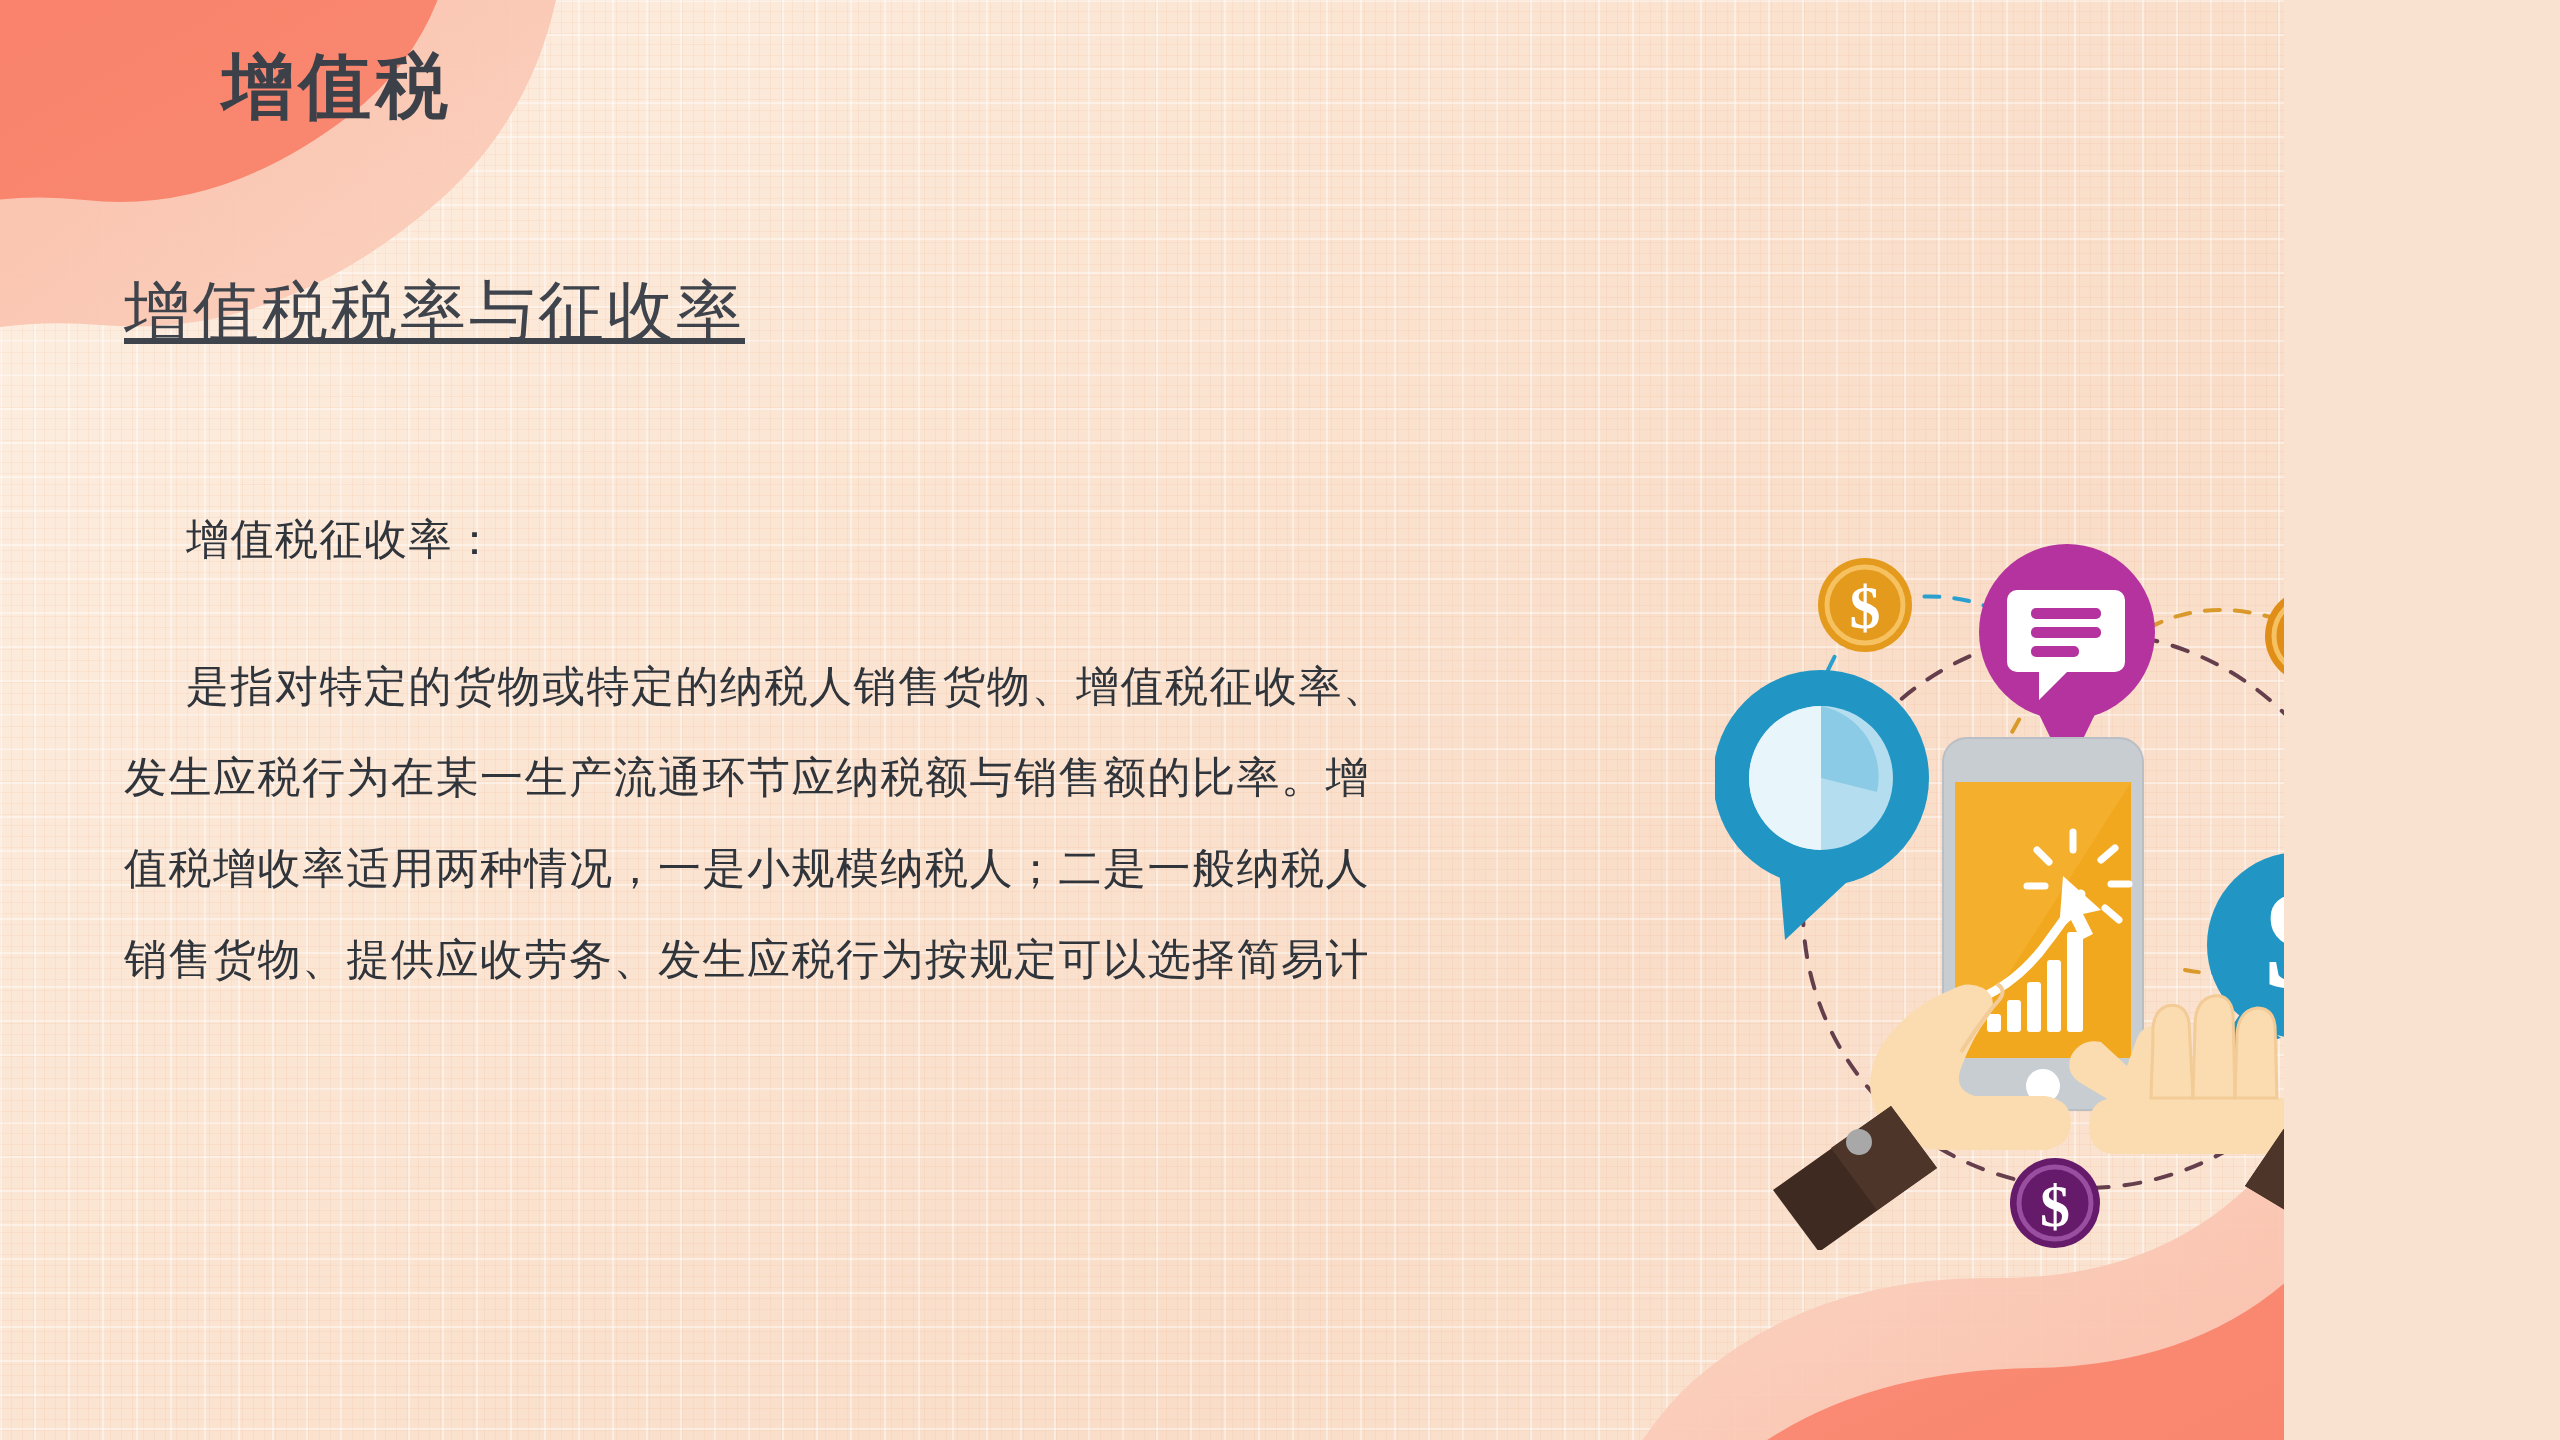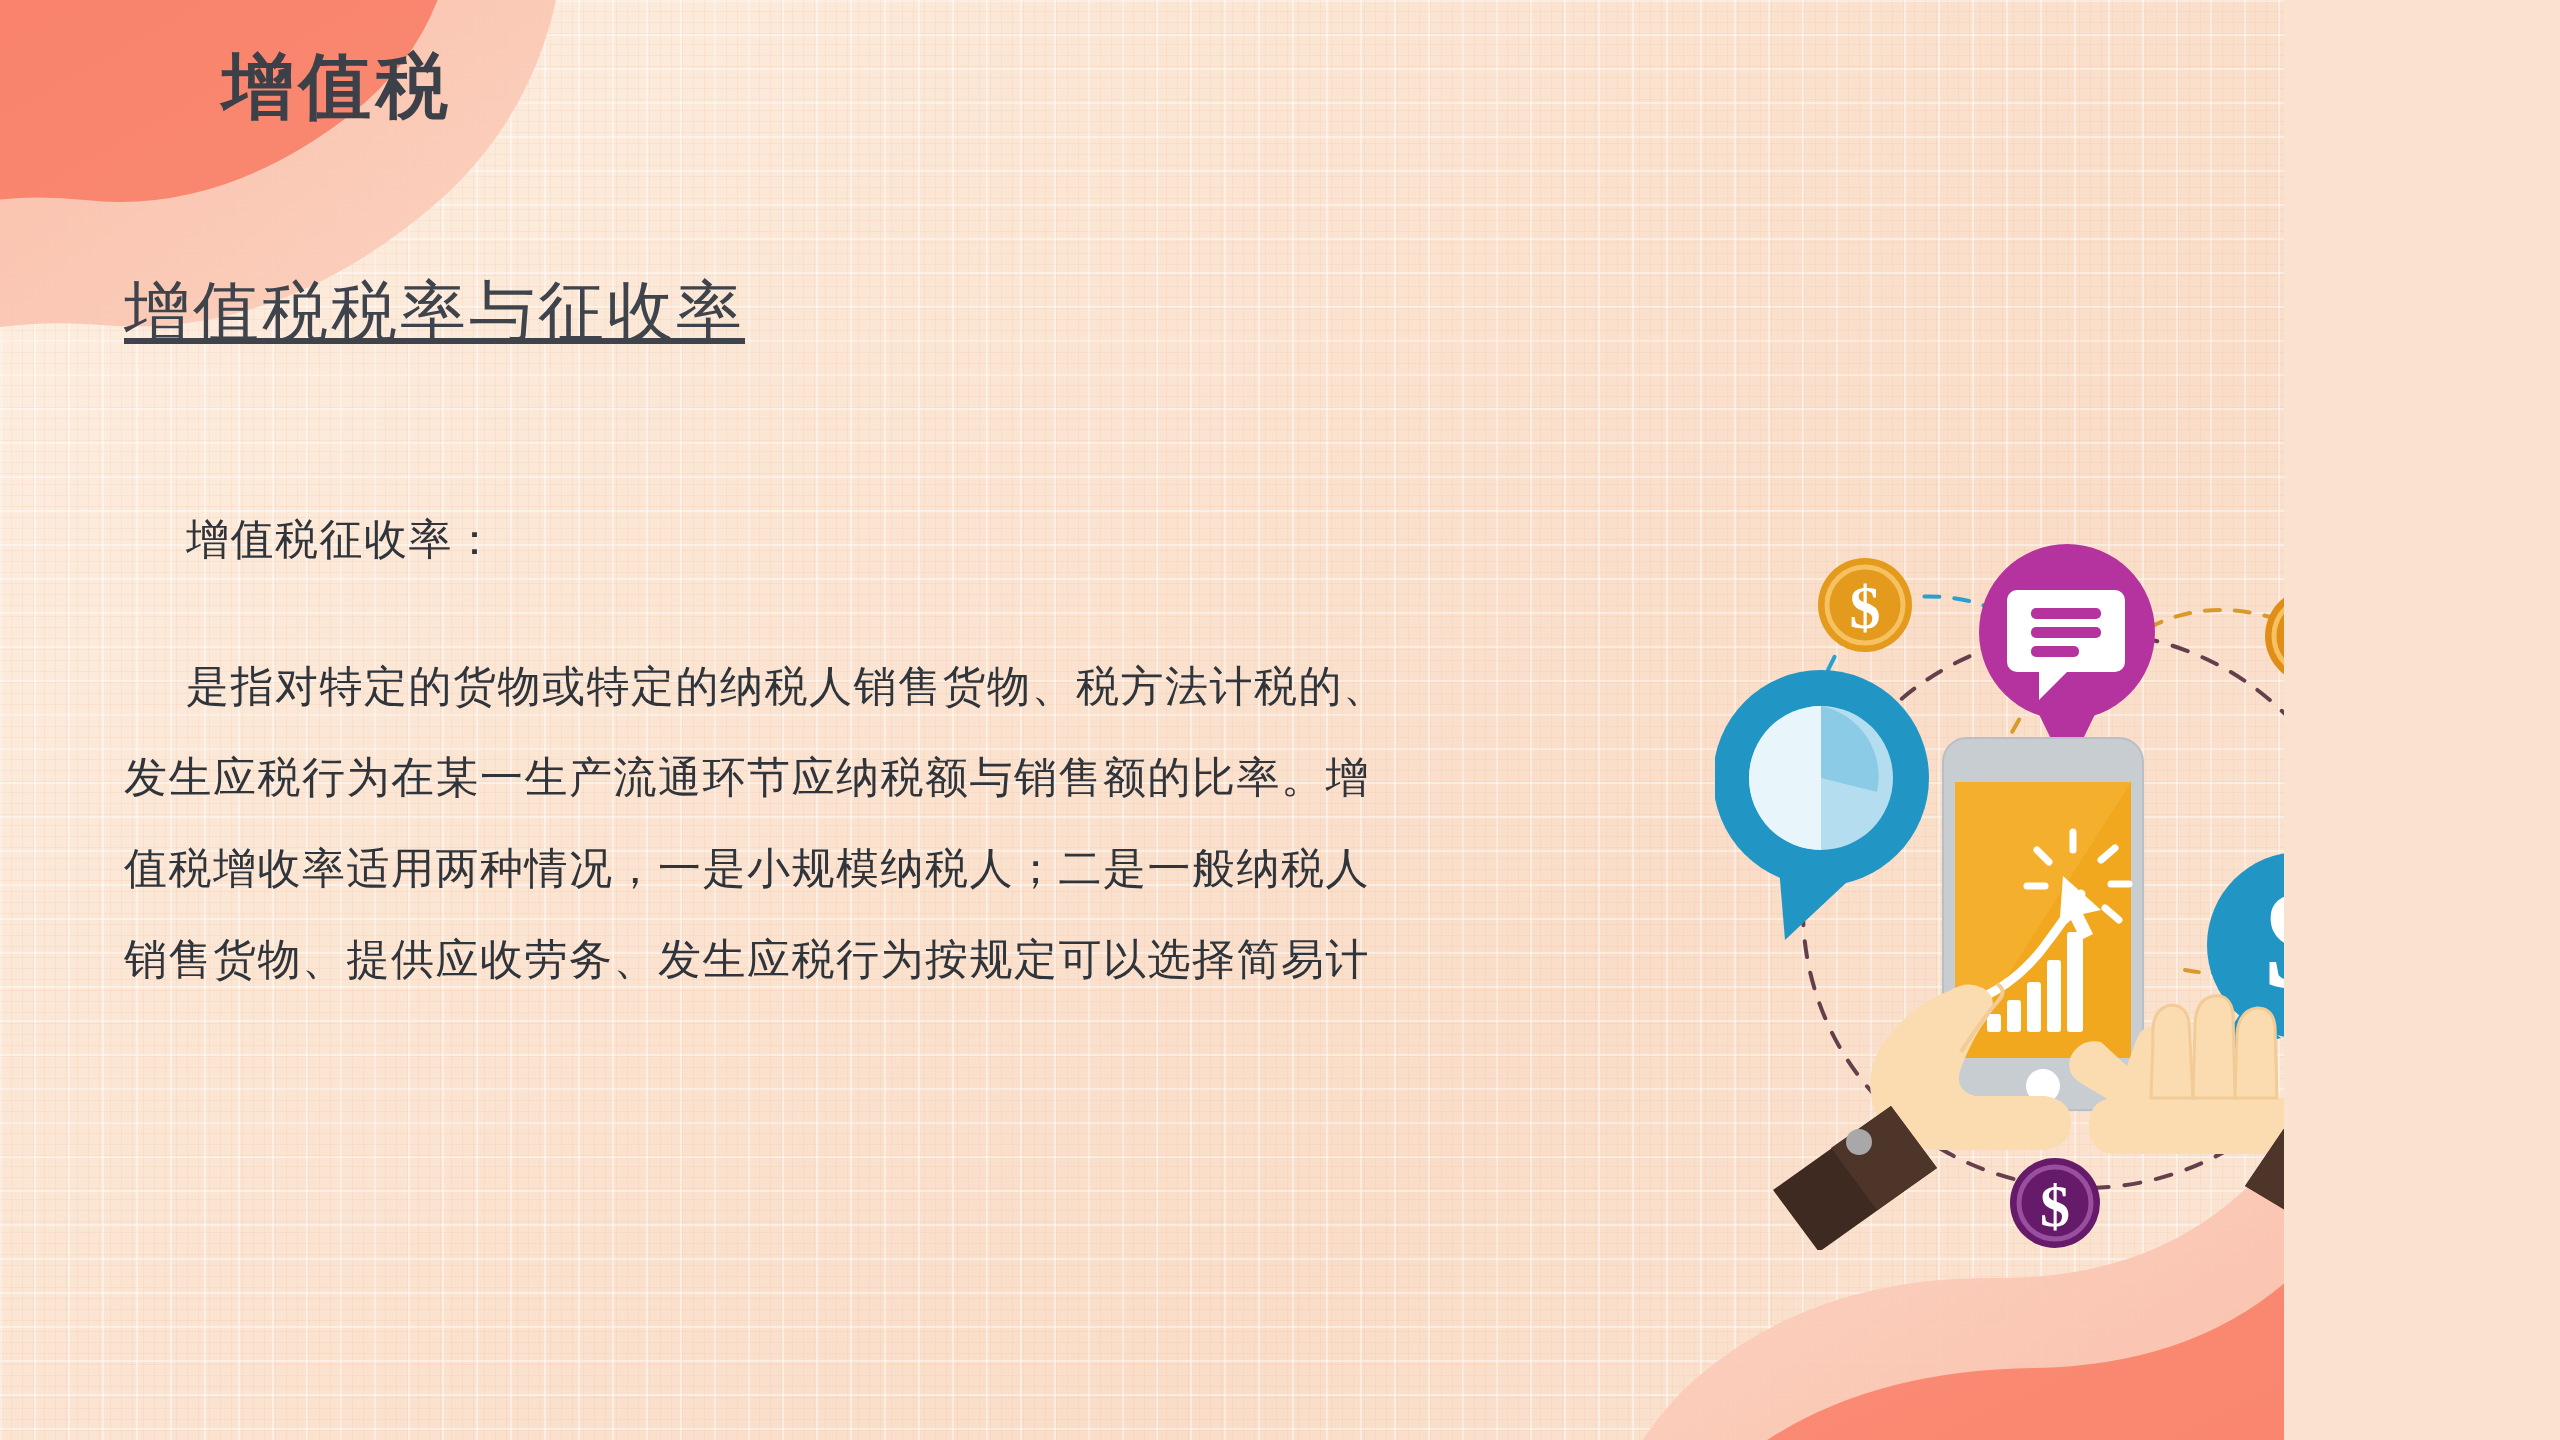--- a/index.html
+++ b/index.html
@@ -122,21 +122,21 @@
              Q290,320 175,410 Q95,475 40,620 Z" fill="url(#gradBRmain)"></path>
   </svg>
 
   <h1 id="slide-title">增值税</h1>
 
   <h2 id="section-heading">增值税税率与征收率</h2>
 
   <div id="body-copy">
     <p class="body-line indent">增值税征收率：</p>
     <div class="gap-line"></div>
-    <p class="body-line indent">是指对特定的货物或特定的纳税人销售货物、税方法计税的、</p>
+    <p class="body-line indent">是指对特定的货物或特定的纳税人销售货物、增值税征收率、</p>
     <div class="spacer-sm"></div>
     <p class="body-line">发生应税行为在某一生产流通环节应纳税额与销售额的比率。增</p>
     <div class="spacer-sm"></div>
     <p class="body-line">值税增收率适用两种情况，一是小规模纳税人；二是一般纳税人</p>
     <div class="spacer-sm"></div>
     <p class="body-line">销售货物、提供应收劳务、发生应税行为按规定可以选择简易计</p>
     <div class="spacer-sm"></div>
   </div>
 
   <div id="illustration">

